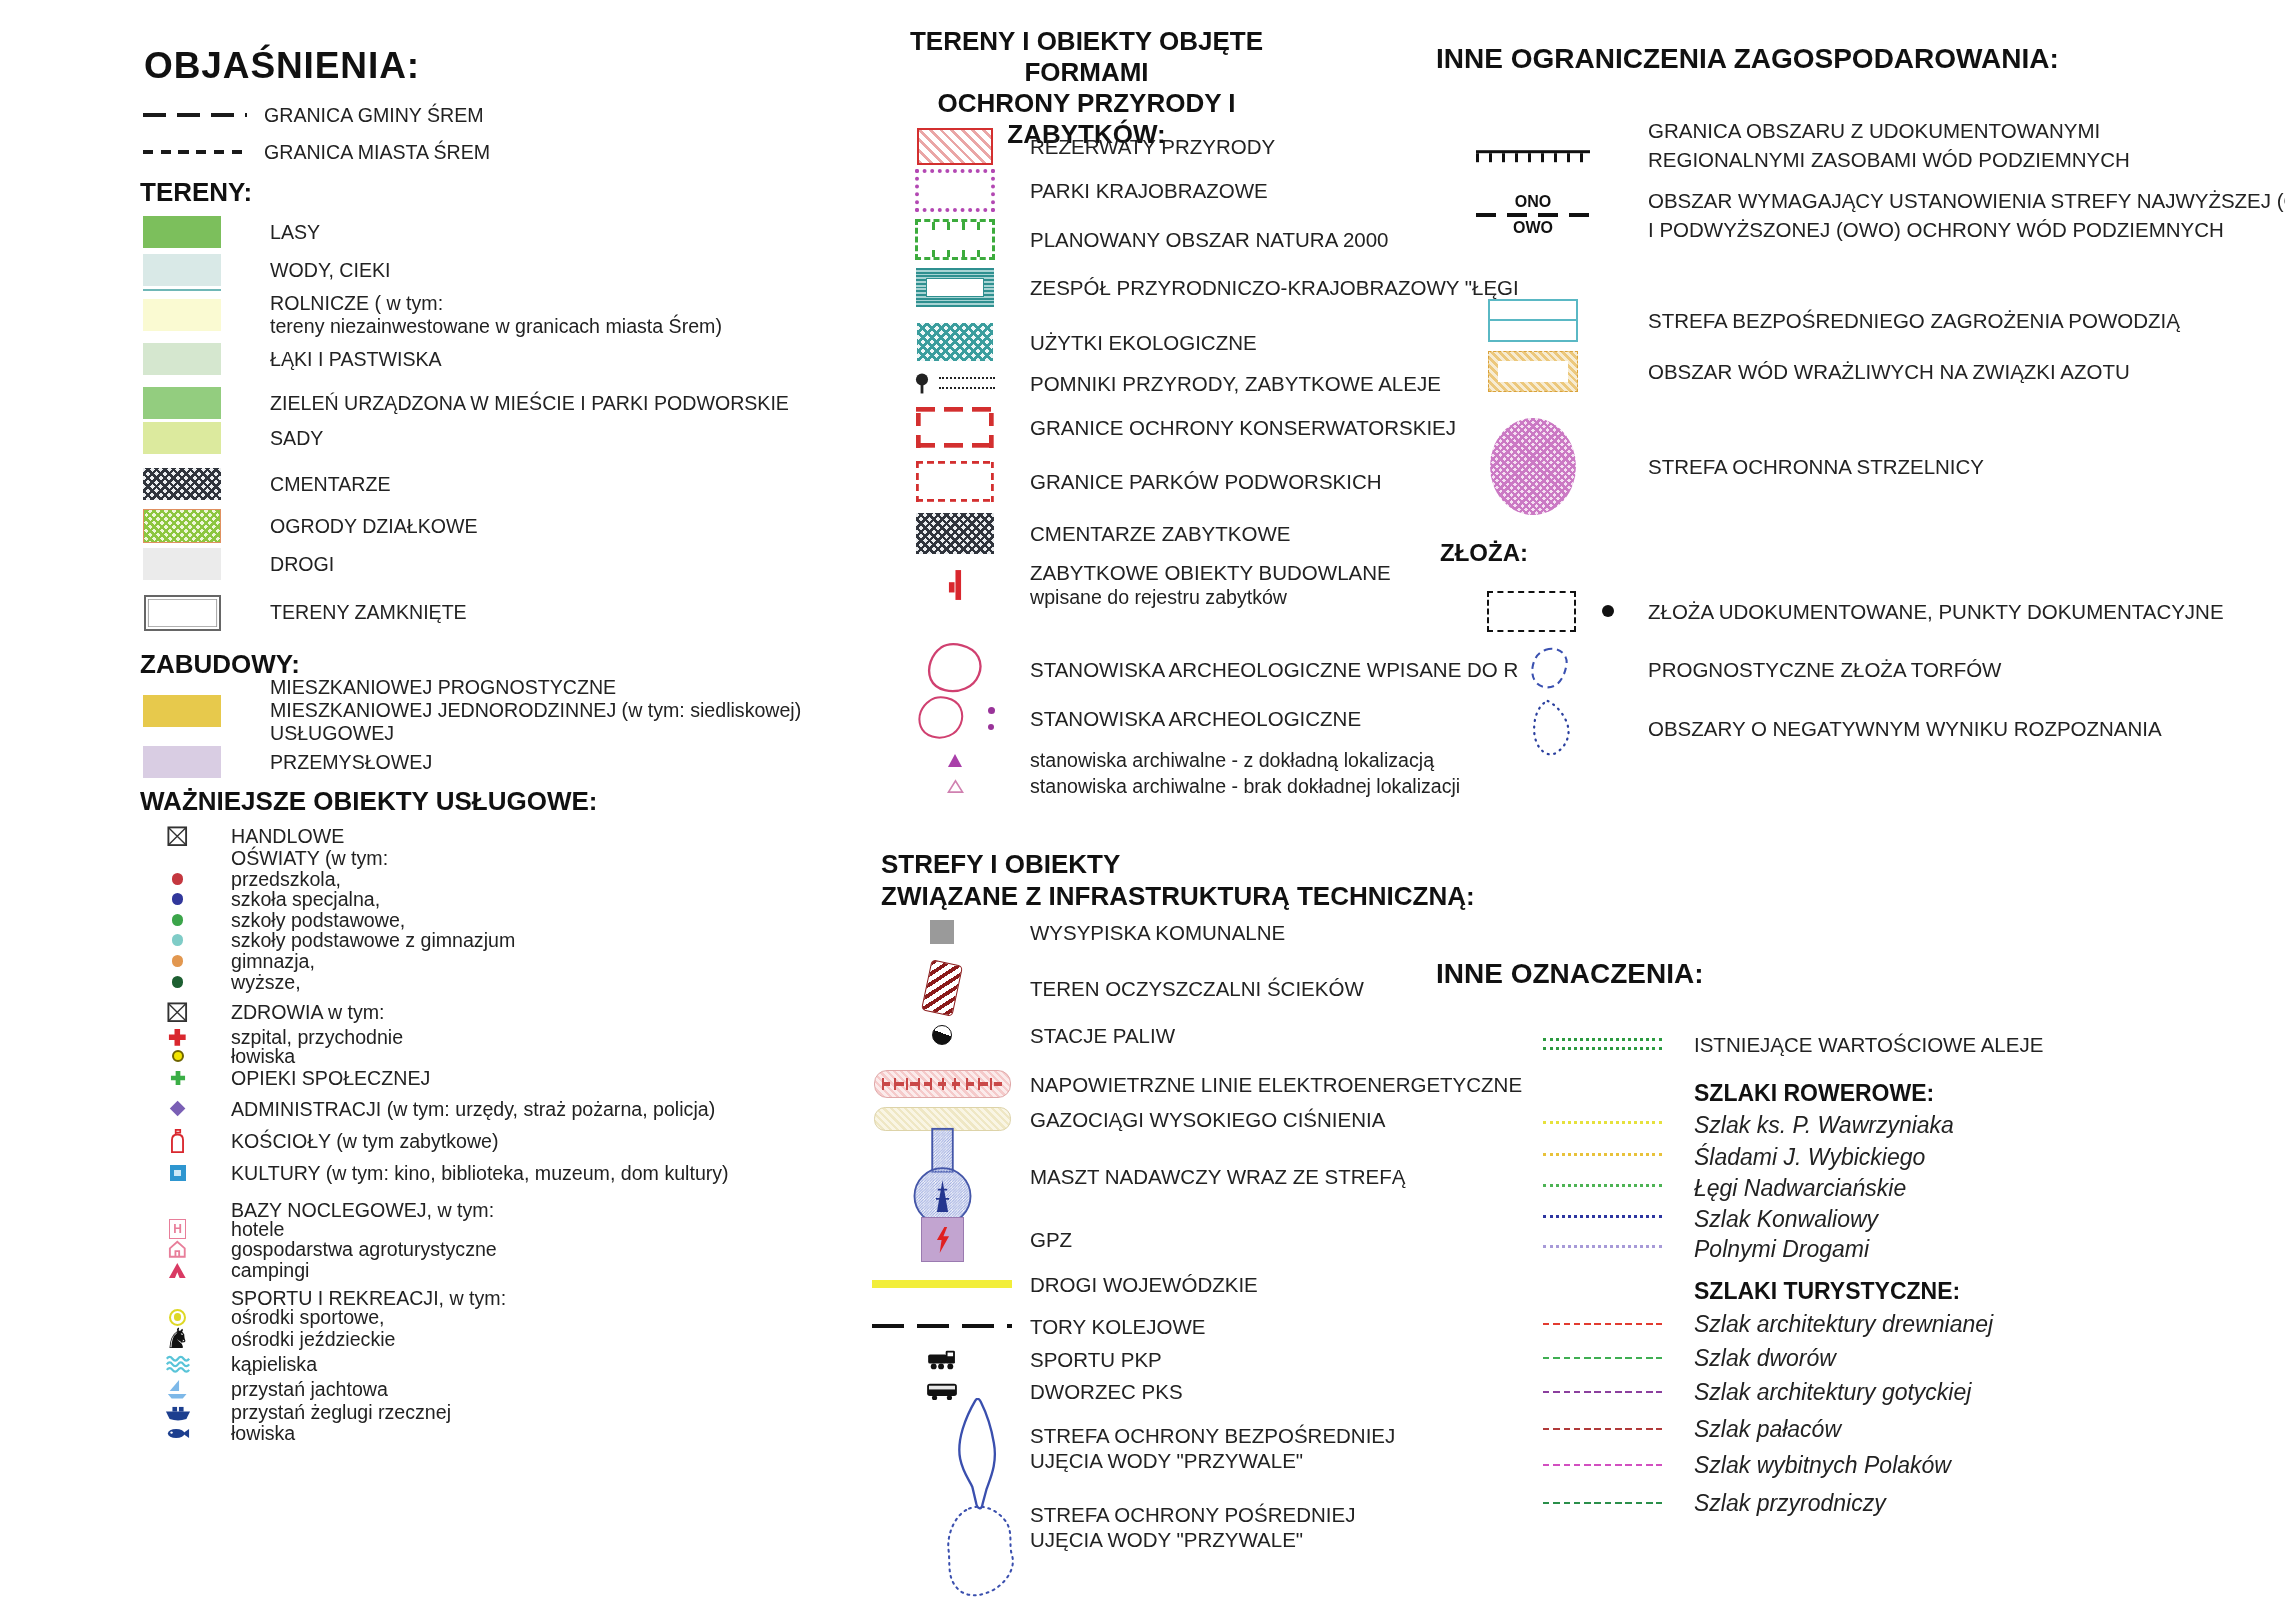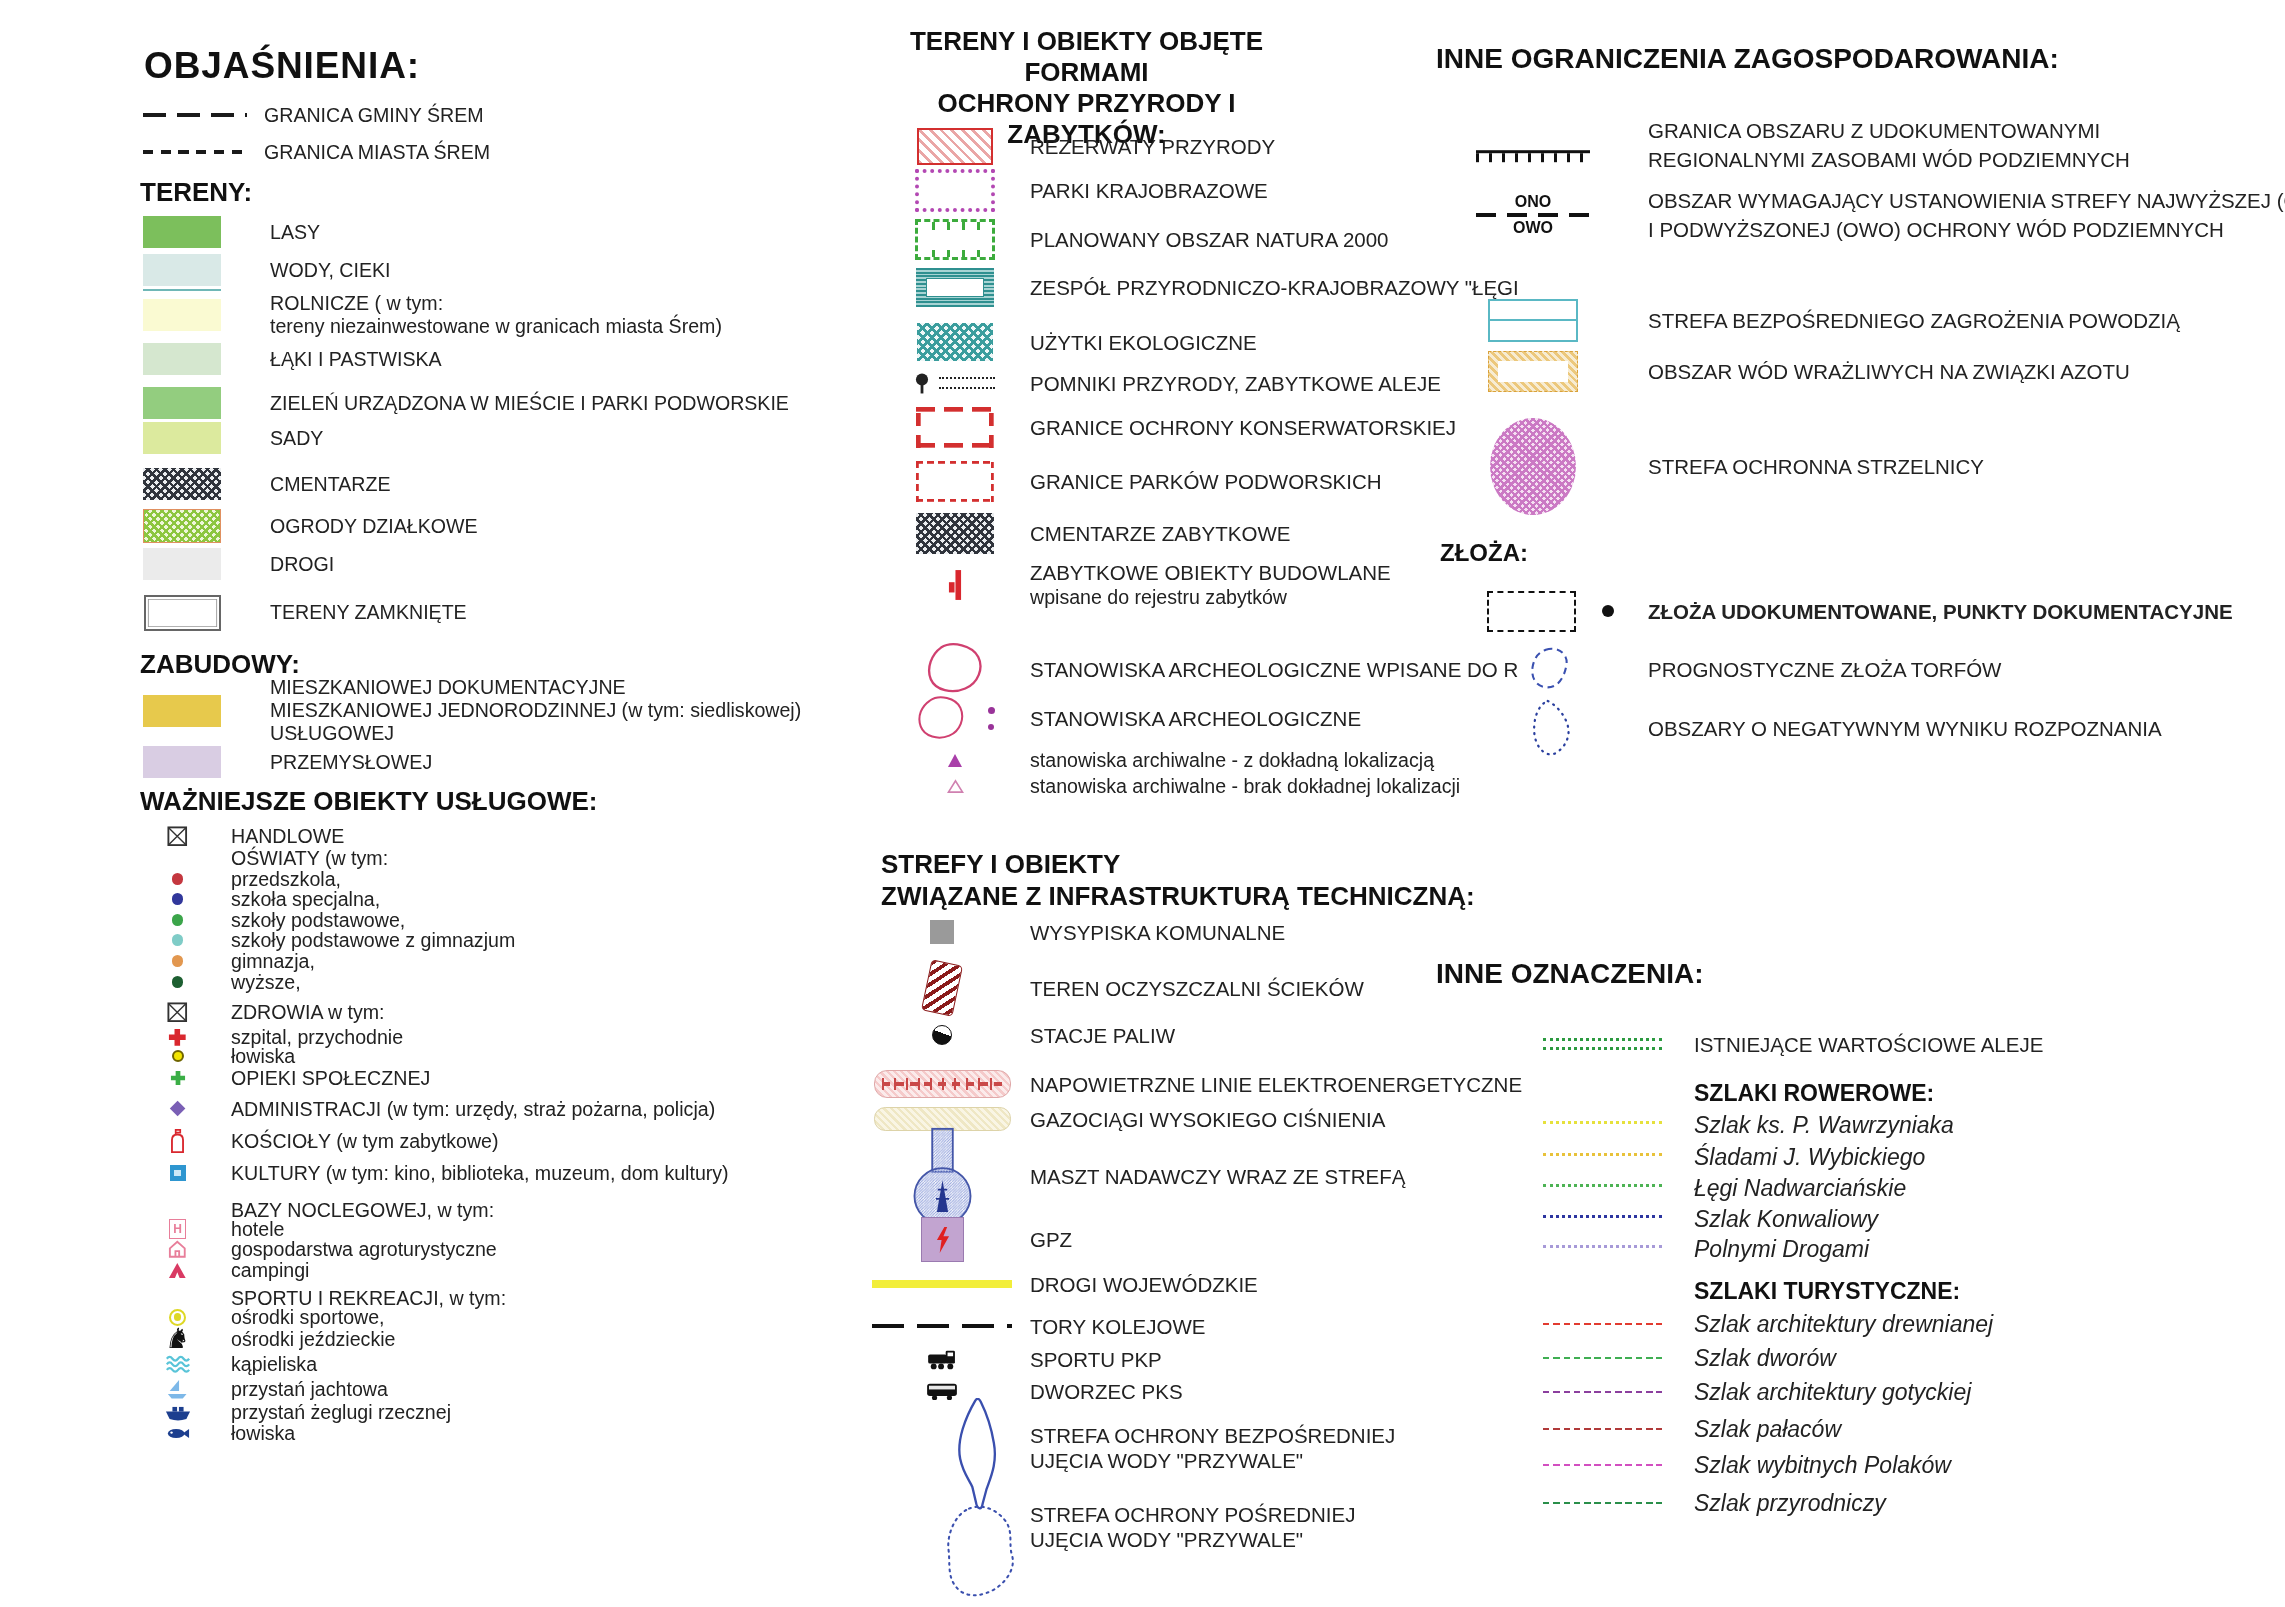--- a/index.html
+++ b/index.html
@@ -240,21 +240,21 @@
       </span>
       <span class="lab" style="left: 270px;">
         <span class="lbl-l">TERENY ZAMKNIĘTE</span>
       </span>
     </div>
     <div class="row" style="top: 677px; height: 67px;">
       <span class="ic icw" style="left: 143px; width: 78px;">
         <i class="swatch" style="background:#e7c94c"></i>
       </span>
       <span class="lab" style="left: 270px;">
-        <span class="lbl-l">MIESZKANIOWEJ DOKUMENTACYJNE</span>
+        <span class="lbl-l">MIESZKANIOWEJ PROGNOSTYCZNE</span>
         <span class="lbl-l">MIESZKANIOWEJ JEDNORODZINNEJ (w tym: siedliskowej)</span>
         <span class="lbl-l">USŁUGOWEJ</span>
       </span>
     </div>
     <div class="row" style="top: 746px; height: 32px;">
       <span class="ic icw" style="left: 143px; width: 78px;">
         <i class="swatch" style="background:#d9cde3"></i>
       </span>
       <span class="lab" style="left: 270px;">
         <span class="lbl-l">PRZEMYSŁOWEJ</span>
@@ -827,21 +827,21 @@
         <span class="lbl-r">STREFA OCHRONNA STRZELNICY</span>
       </span>
     </div>
     <div class="row" style="top: 590px; height: 42px;">
       <span class="ic icw" style="left: 1480px; width: 140px;">
         <span class="zl">
           <span class="zloza-rect"></span>
           <span class="bullet"></span>
         </span>
       </span>
-      <span class="lab" style="left: 1648px; font-weight: bold;">
+      <span class="lab" style="left: 1648px;">
         <span class="lbl-r">ZŁOŻA UDOKUMENTOWANE, PUNKTY DOKUMENTACYJNE</span>
       </span>
     </div>
     <div class="row" style="top: 647px; height: 45px;">
       <span class="ic icw" style="left: 1480px; width: 140px;">
         <svg width="47" height="47" viewBox="0 0 50 50">
           <path d="M20 4 C32 0 44 8 42 20 C40 32 34 44 22 44 C10 44 4 34 6 22 C8 12 12 7 20 4 Z" fill="none" stroke="#3a50b0" stroke-width="2.2" stroke-dasharray="7 5"></path>
         </svg>
       </span>
       <span class="lab" style="left: 1648px;">

